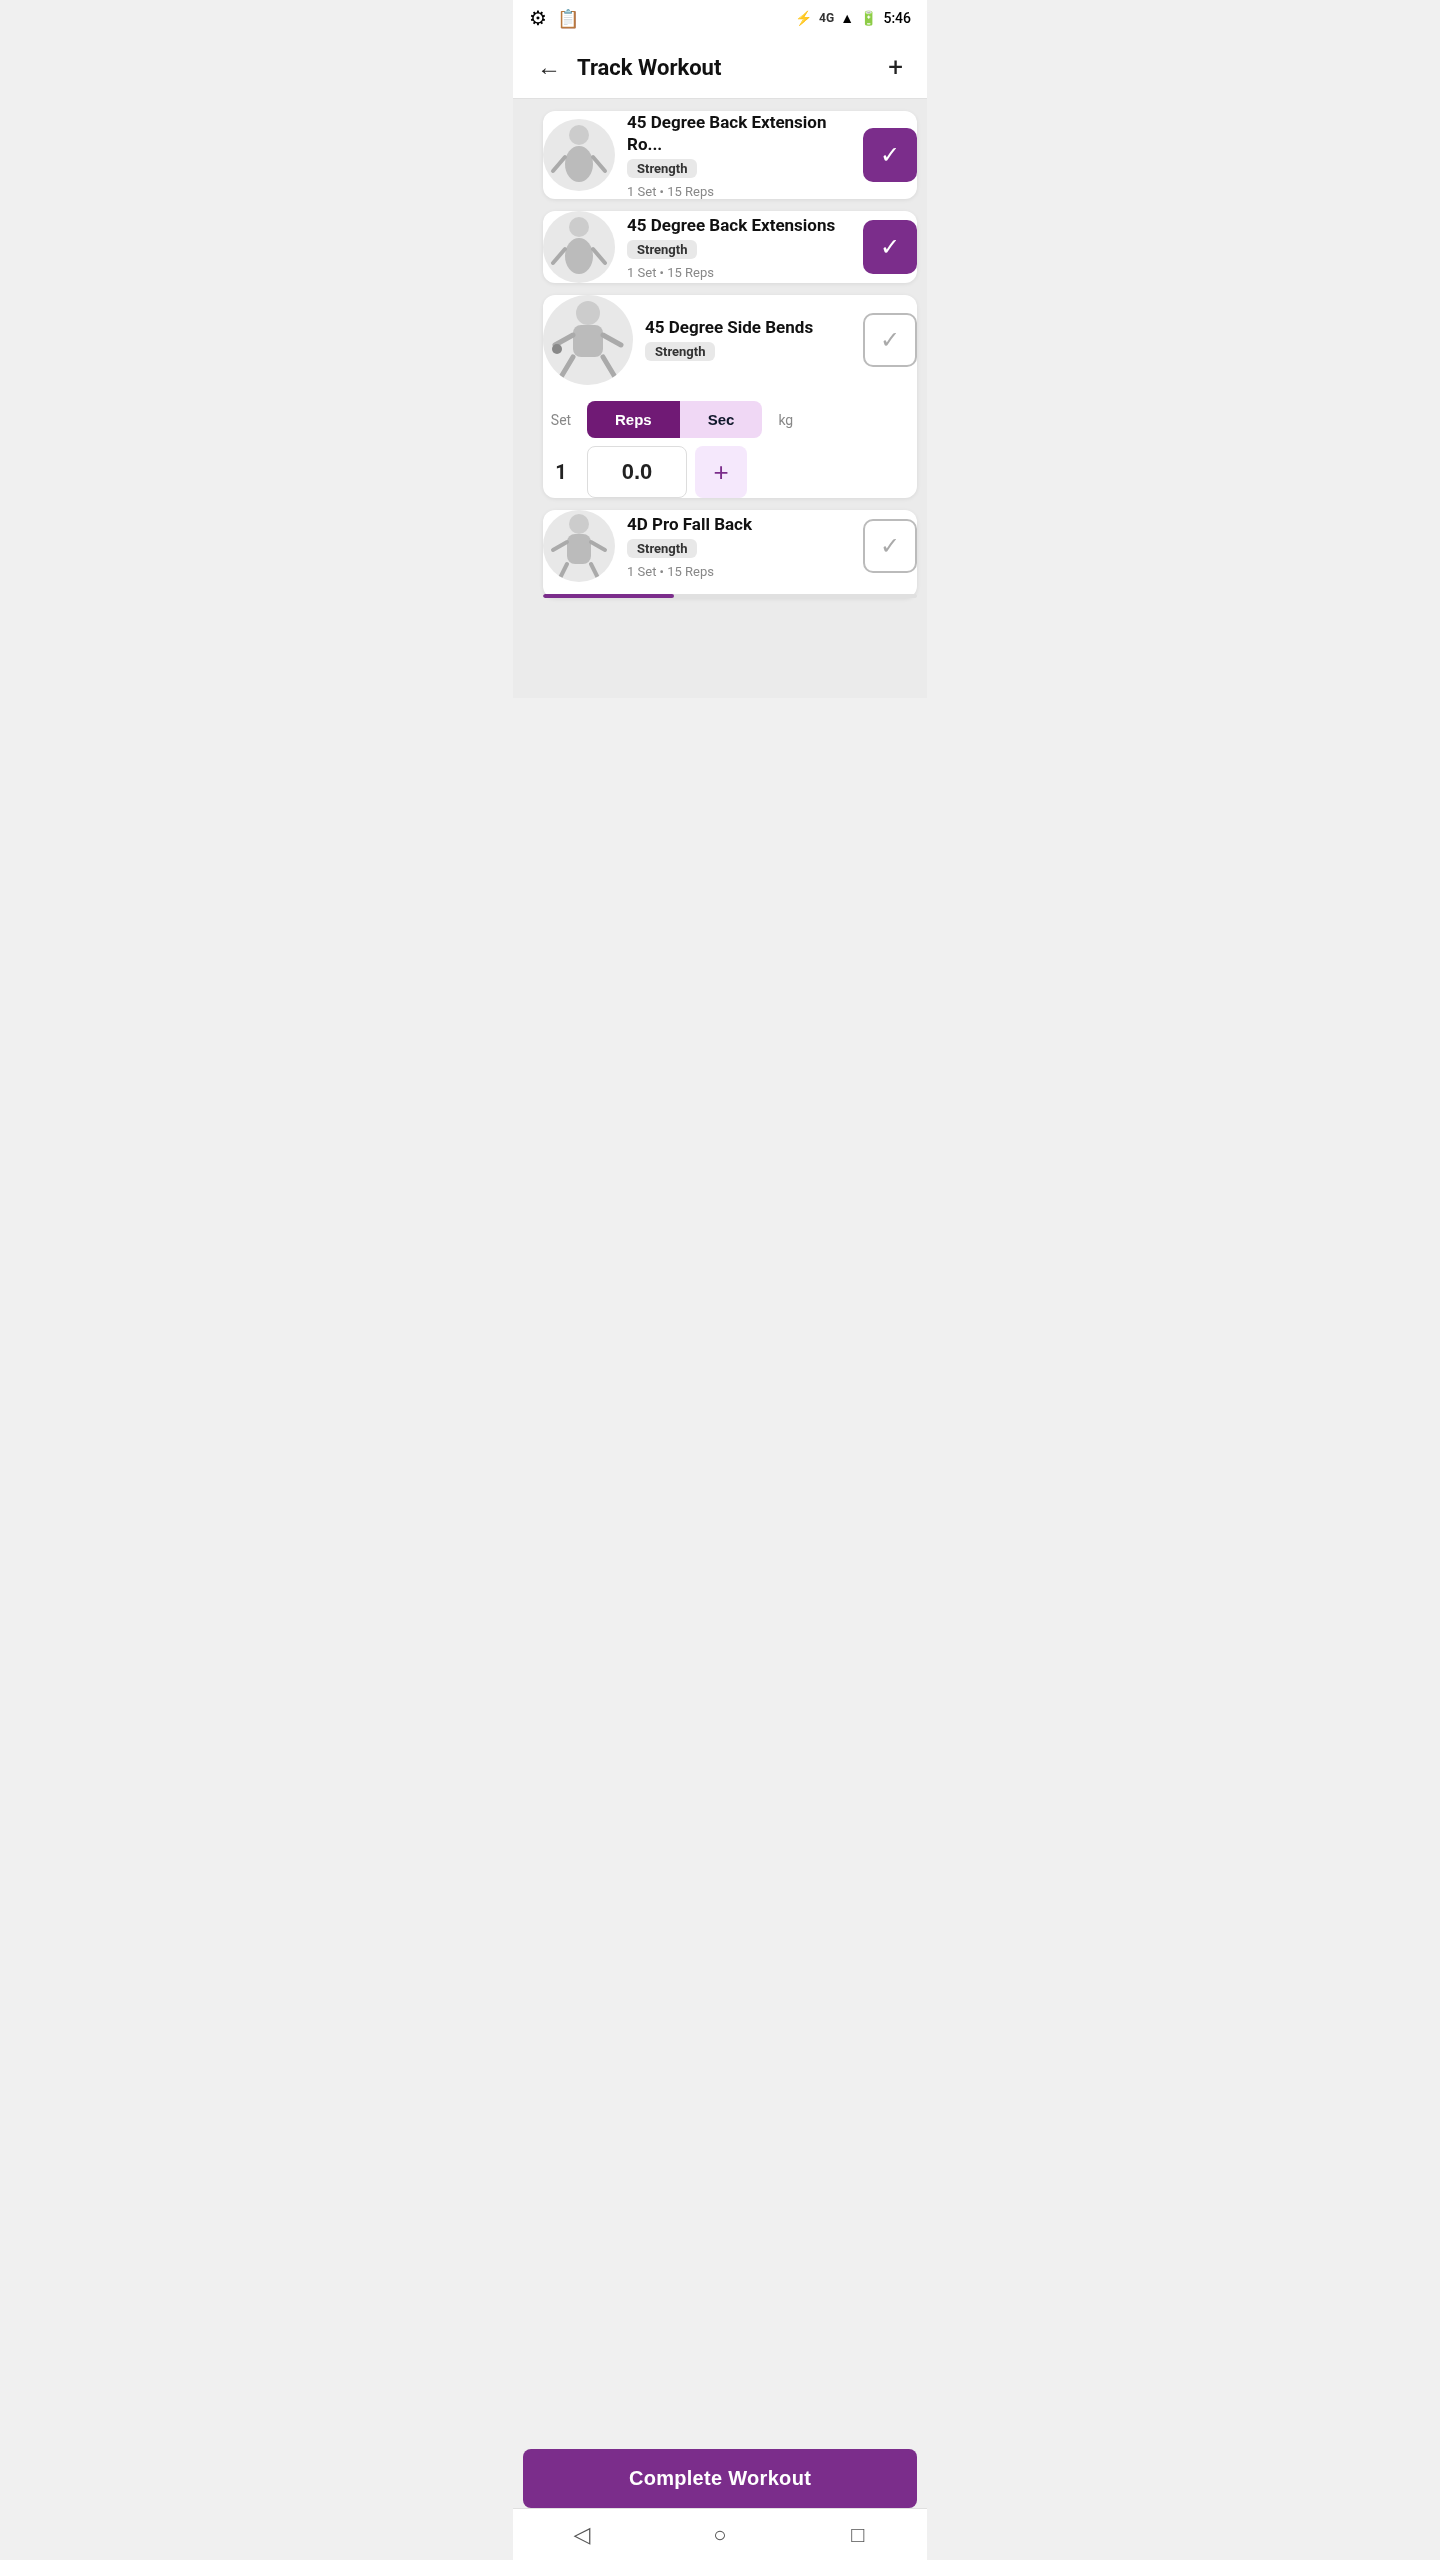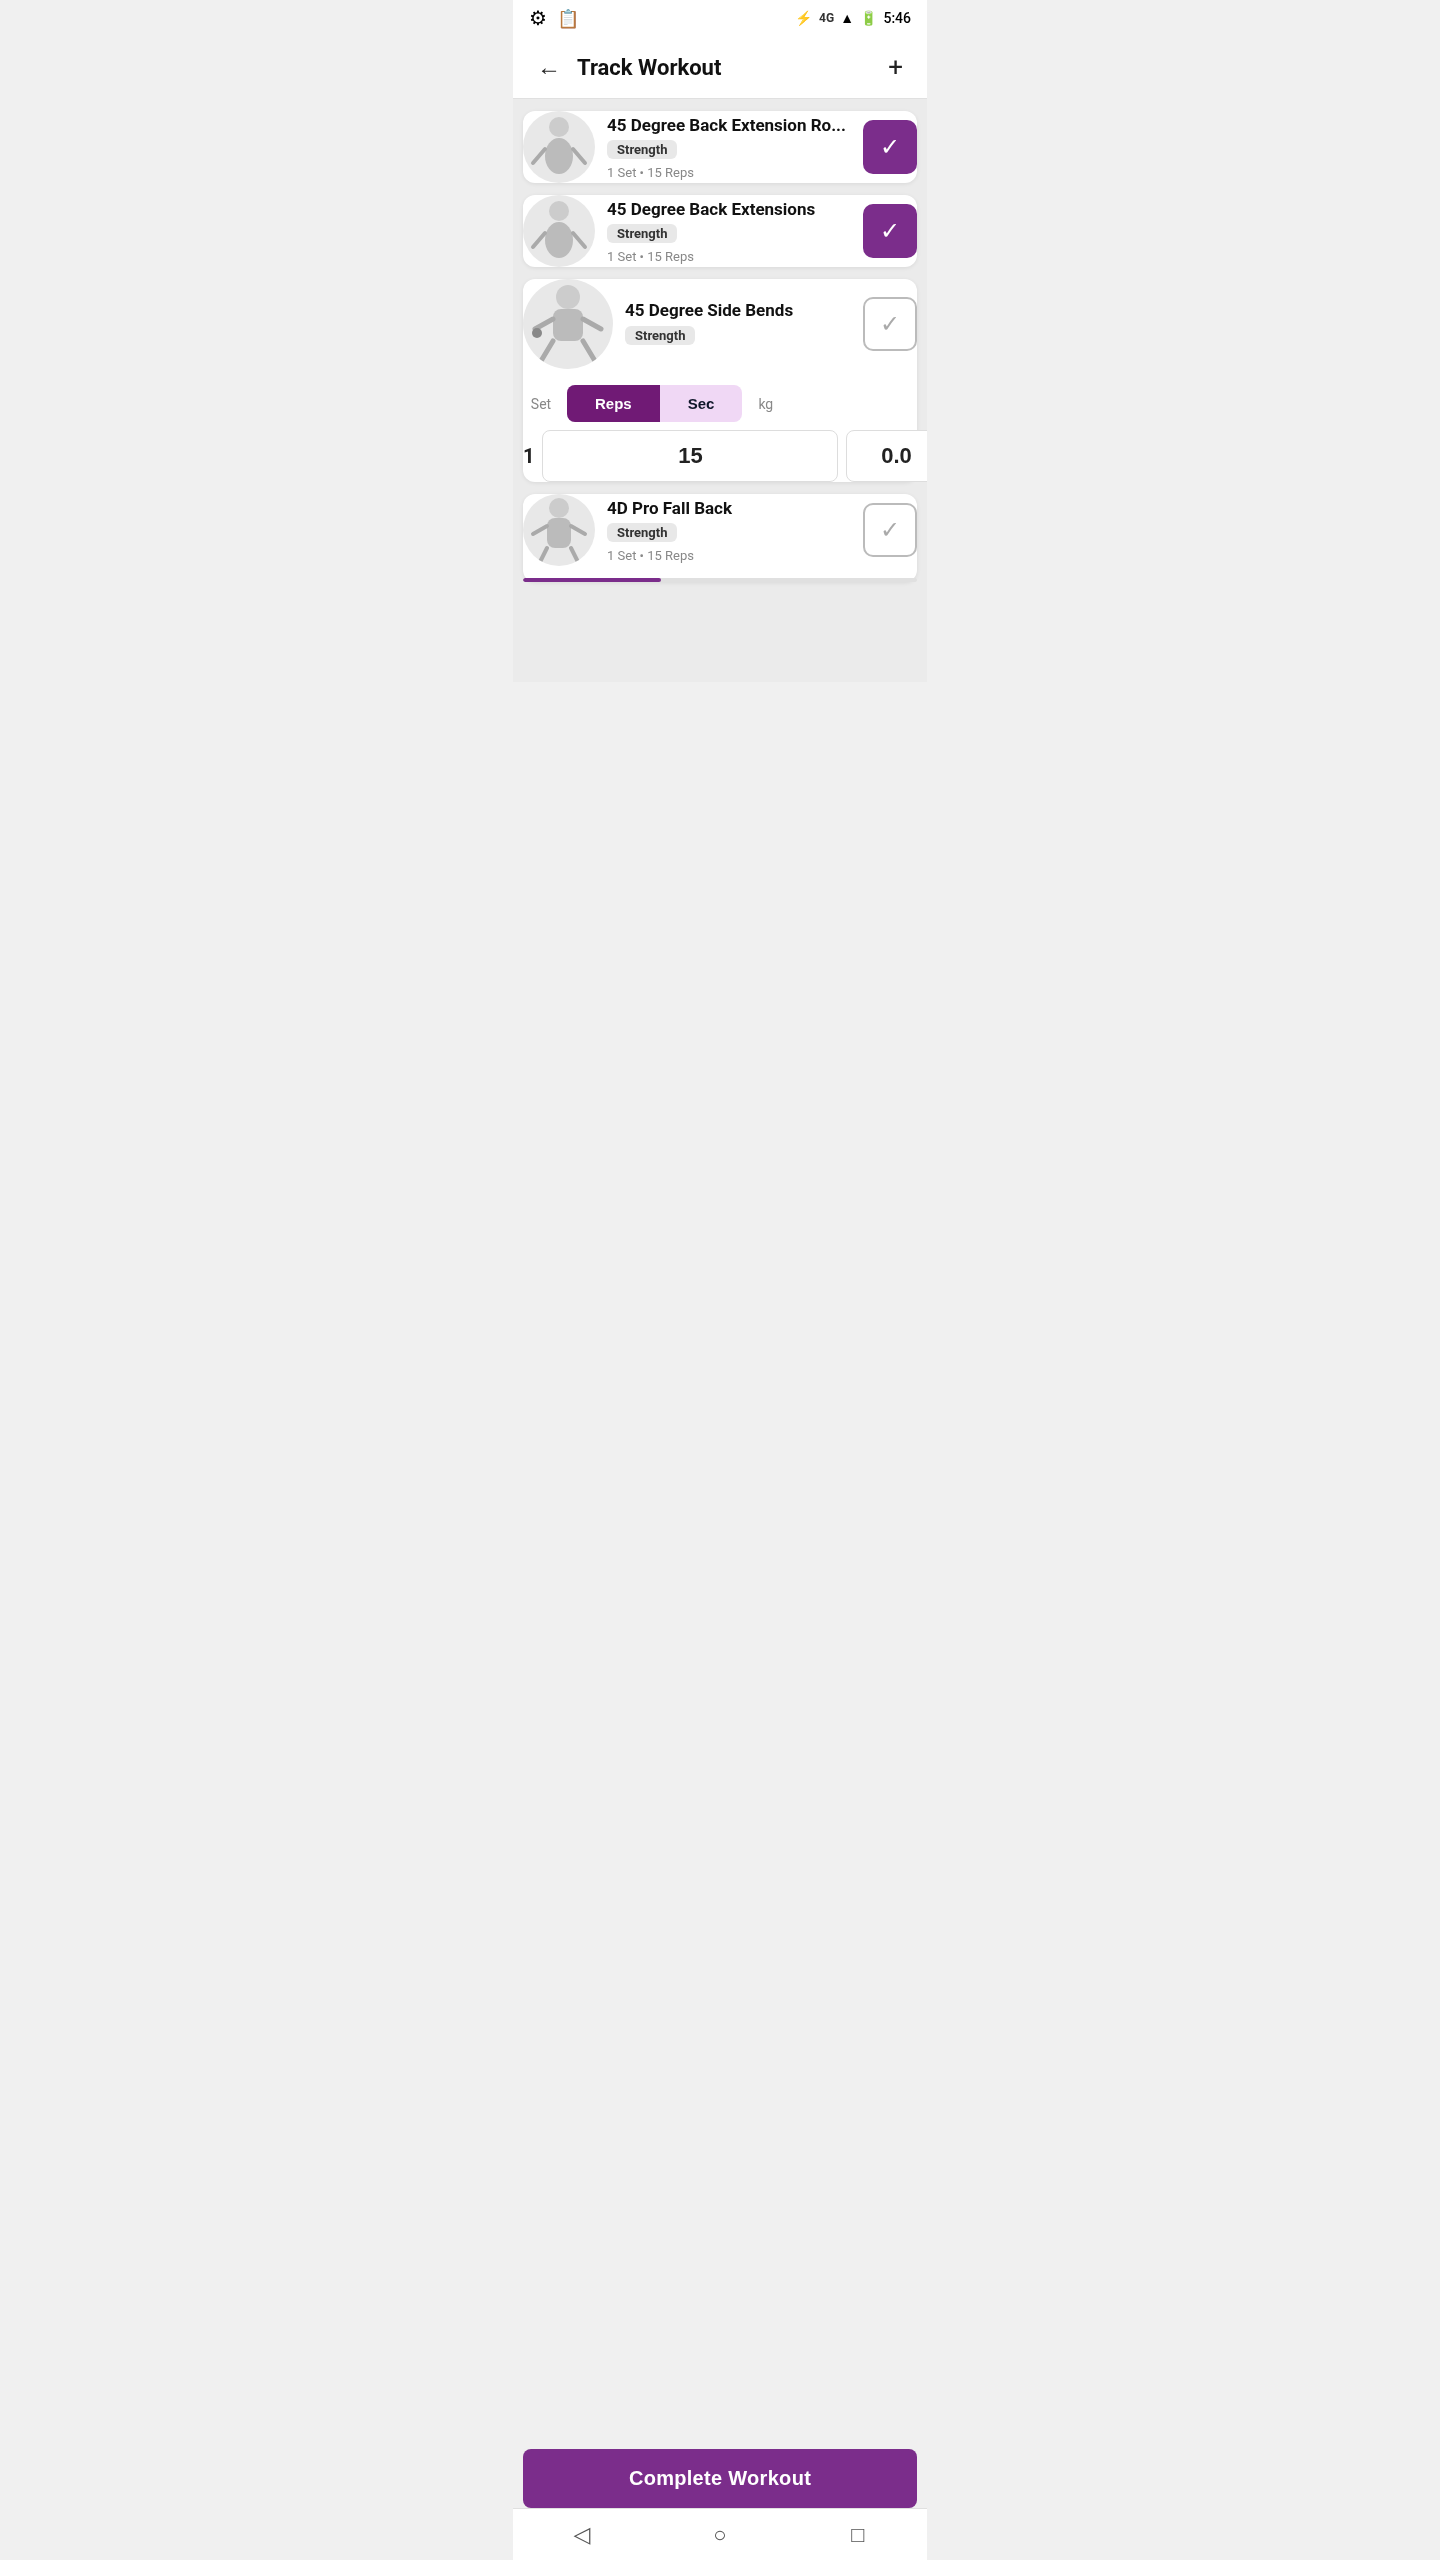--- a/index.html
+++ b/index.html
@@ -77,20 +77,21 @@
       flex-direction: column;
       gap: 12px;
       background: #ebebeb;
     }
 
     
     .exercise-card {
       background: #fff;
       border-radius: 12px;
       box-shadow: 0 1px 4px rgba(0,0,0,0.08);
+      margin-left: 20px;
     }
 
     .card-top {
       display: flex;
       align-items: center;
       gap: 12px;
     }
 
     .exercise-avatar {
       width: 72px;
@@ -424,21 +425,20 @@
       <div class="tracker-label">Set</div>
       <div class="toggle-group">
         <button class="toggle-btn active">Reps</button>
         <button class="toggle-btn">Sec</button>
       </div>
       <div class="tracker-kg-label">kg</div>
     </div>
 
     <div class="tracker-row-data">
       <div class="set-number">1</div>
-      <input class="reps-input" type="text" value="15" style="">
       <input class="kg-input" type="text" value="0.0" style="">
       <button class="add-set-btn">+</button>
     </div>
   </div>
 
   <div class="exercise-card">
     <div class="card-top">
       <div class="exercise-avatar">
         <svg class="figure-svg" viewBox="0 0 72 72" xmlns="http://www.w3.org/2000/svg">
           <circle cx="36" cy="14" r="10" fill="#ccc"></circle>

